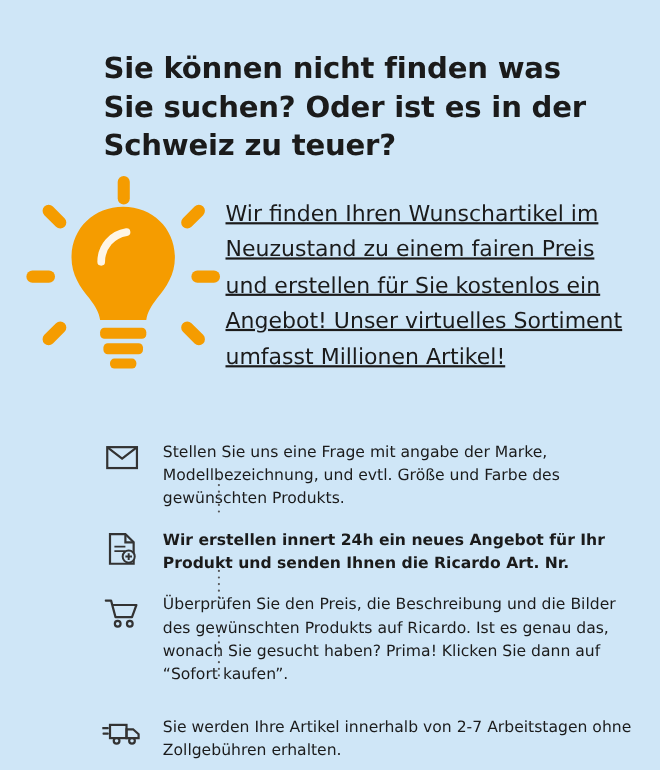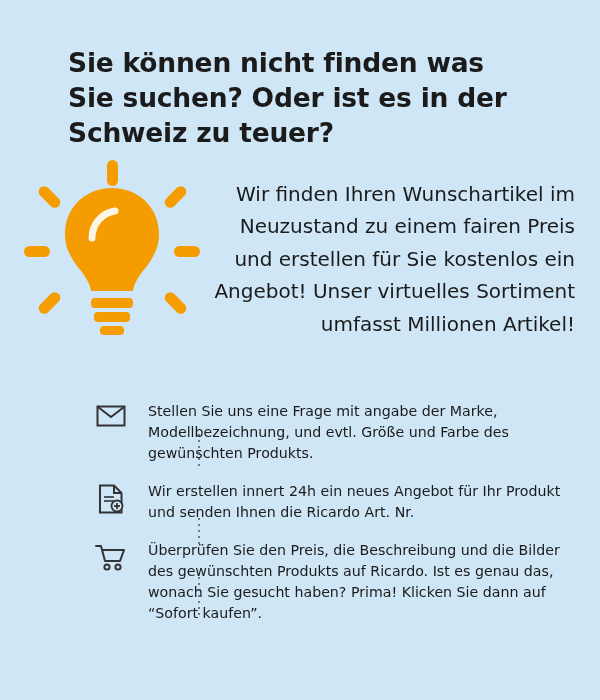--- a/index.html
+++ b/index.html
@@ -16,21 +16,21 @@
   .page {
     position: relative;
     width: 600px;
     height: 700px;
     box-sizing: border-box;
   }
 
   
   .headline {
     position: absolute;
-    left: 68px;
+    left: 94px;
     top: 28px;
     width: 470px;
     font-family: "DejaVu Sans", sans-serif;
     font-weight: bold;
     font-size: 26.5px;
     line-height: 1.32;
     color: #1b1b1b;
     letter-spacing: -0.2px;
   }
 
@@ -45,21 +45,22 @@
 
   
   .intro {
     position: absolute;
     left: 205px;
     top: 158px;
     width: 370px;
     font-size: 20px;
     line-height: 1.62;
     color: #1b1b1b;
-    text-align: right;
+    text-align: left;
+    text-decoration: underline;
   }
 
   
   .steps-title {
     position: absolute;
     left: 148px;
     top: 378px;
     font-size: 11.5px;
     letter-spacing: 0.5px;
     color: #1b1b1b;
@@ -158,21 +159,21 @@
       <div class="dots step-conn" style="top:30px;">
         <span></span>
           <span></span>
           <span></span>
           <span></span>
           <span></span>
           <span></span>
       </div>
     </div>
 
-    <div class="step" style="margin-top:16px;">
+    <div class="step" style="margin-top:16px;font-weight:bold;">
       <div class="step-icon">
         <svg width="26" height="30" viewBox="0 0 26 30">
           <path d="M2 1.5 H16 L23.5 9 V28.5 H2 Z" fill="none" stroke="#333" stroke-width="2"></path>
           <path d="M16 1.5 V9 H23.5" fill="none" stroke="#333" stroke-width="2"></path>
           <line x1="6" y1="13" x2="16" y2="13" stroke="#333" stroke-width="1.6"></line>
           <line x1="6" y1="17" x2="16" y2="17" stroke="#333" stroke-width="1.6"></line>
           <circle cx="19" cy="22" r="5.5" fill="#cfe6f7" stroke="#333" stroke-width="1.8"></circle>
           <line x1="19" y1="19" x2="19" y2="25" stroke="#333" stroke-width="1.8"></line>
           <line x1="16" y1="22" x2="22" y2="22" stroke="#333" stroke-width="1.8"></line>
         </svg>
@@ -200,15 +201,28 @@
         <span></span>
           <span></span>
           <span></span>
           <span></span>
           <span></span>
           <span></span>
           <span></span>
       </div>
     </div>
 
+    <div class="step" style="margin-top:26px;">
+      <div class="step-icon">
+        <svg width="36" height="24" viewBox="0 0 36 24">
+          <rect x="7" y="5" width="15" height="12" fill="none" stroke="#333" stroke-width="2"></rect>
+          <path d="M22 9 H28 L33 13.5 V17 H22 Z" fill="none" stroke="#333" stroke-width="2"></path>
+          <circle cx="13" cy="19.5" r="2.6" fill="none" stroke="#333" stroke-width="2"></circle>
+          <circle cx="27" cy="19.5" r="2.6" fill="none" stroke="#333" stroke-width="2"></circle>
+          <line x1="0" y1="8" x2="5" y2="8" stroke="#333" stroke-width="2" stroke-linecap="round"></line>
+          <line x1="1" y1="13" x2="5" y2="13" stroke="#333" stroke-width="2" stroke-linecap="round"></line>
+        </svg>
+      </div>
+      <div class="step-text">Sie werden Ihre Artikel innerhalb von 2-7 Arbeitstagen ohne Zollgebühren erhalten.</div>
+    </div>
 
   </div>
 </div>
 
 </body></html>

